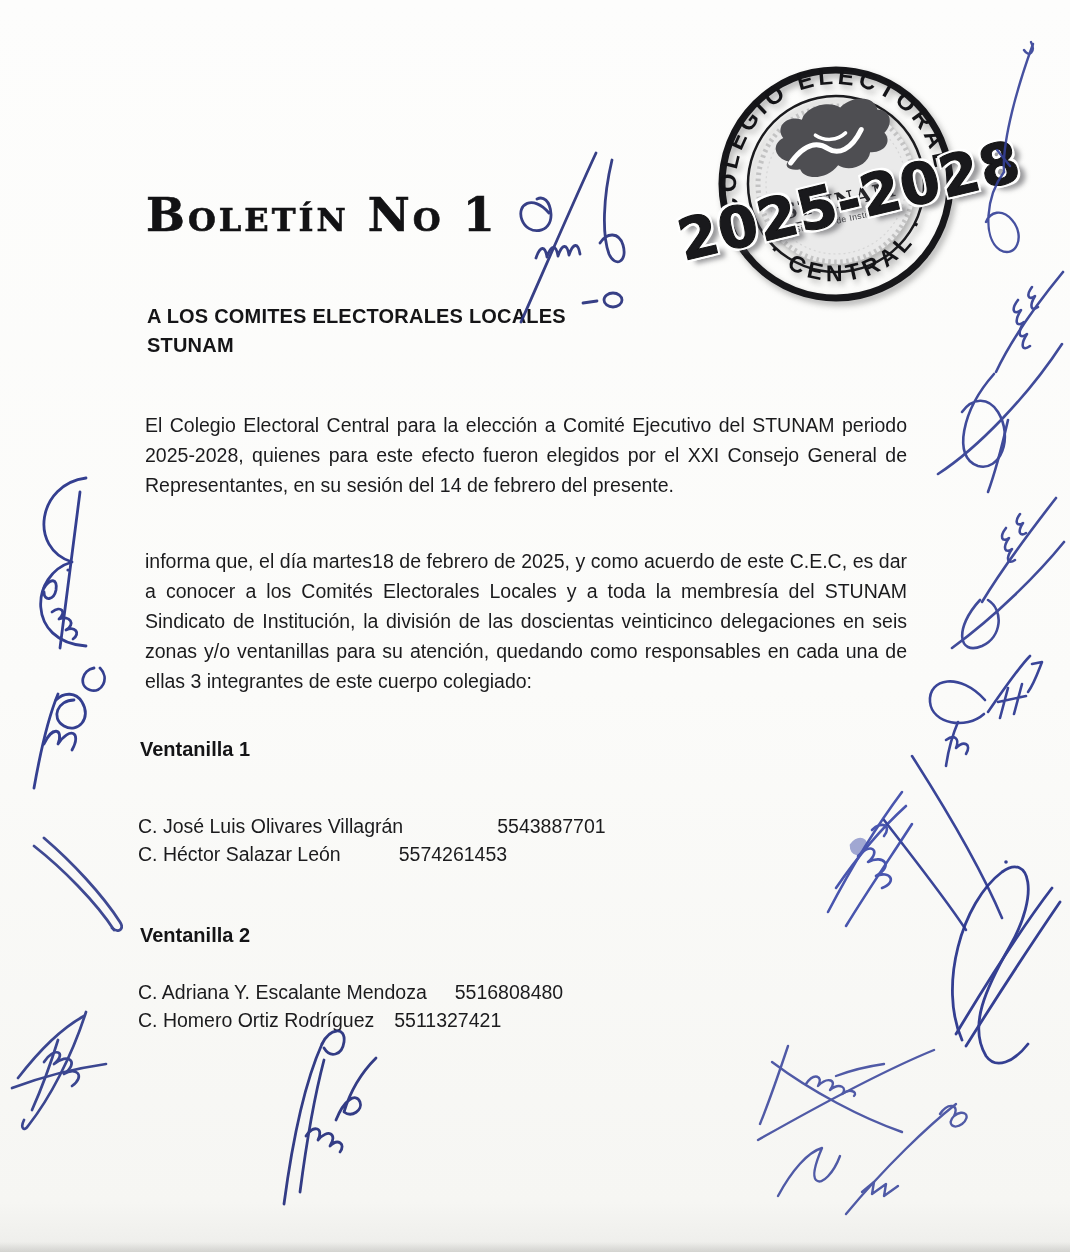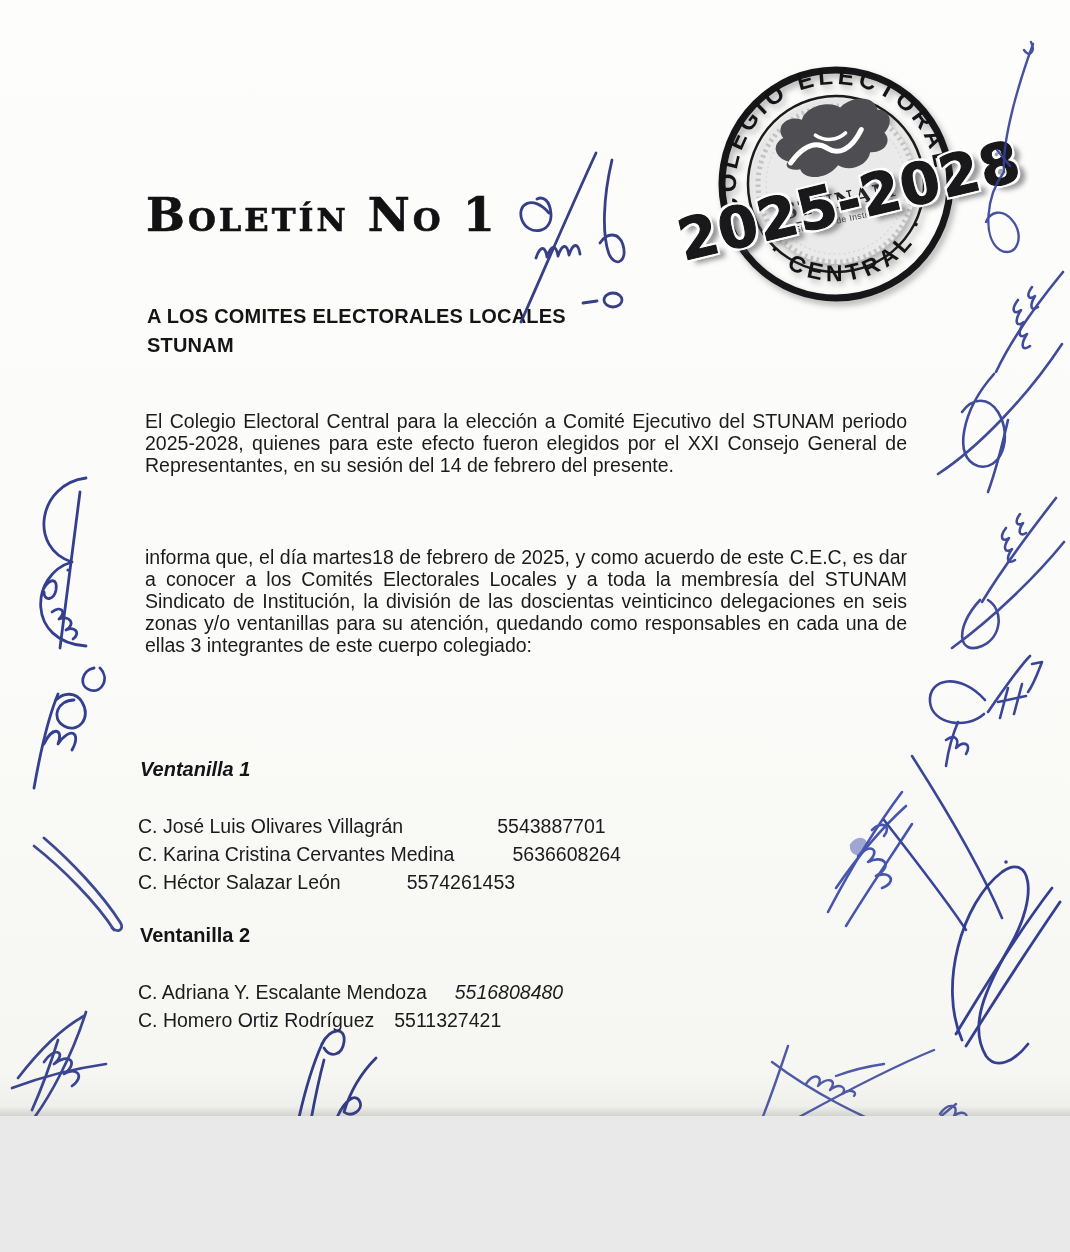--- a/index.html
+++ b/index.html
@@ -2,59 +2,59 @@
 <html><head>
 <meta charset="utf-8">
 <style>
   html,body{margin:0;padding:0;}
   body{
     width:1070px;height:1252px;
     font-family:"Liberation Sans", sans-serif;
     background:#e9e9e9;
   }
   .page{
-    position:relative;width:1070px;height:1116px;overflow:hidden;
+    position:relative;width:1070px;height:1252px;overflow:hidden;
     background:linear-gradient(180deg,#fdfdfc 0%,#fbfbf9 55%,#f6f6f3 96%,#ededea 100%);
     color:#1c1c1e;
   }
   .title{
     position:absolute;left:146px;top:188px;margin:0;
     font-family:"DejaVu Serif", serif;
     font-variant:small-caps;
     font-weight:700;font-size:46px;letter-spacing:3px;color:#121214;
     -webkit-text-stroke:0.6px #121214;
   }
   .address{
     position:absolute;left:147px;top:302px;
     font-weight:700;font-size:20px;line-height:29px;color:#151517;
     letter-spacing:.2px;
   }
   .para{
     position:absolute;left:145px;width:762px;margin:0;
-    font-size:19.5px;line-height:22px;text-align:justify;color:#1b1b1d;
+    font-size:19.5px;line-height:30px;text-align:justify;color:#1b1b1d;
   }
   .p1{top:410px;}
   .p2{top:546px;}
   .vh{
     position:absolute;left:140px;margin:0;
     font-size:20px;font-weight:700;color:#141416;
   }
-  .v1h{top:758px;font-style:italic;}
+  .v1h{top:738px;}
   .v2h{top:924px;}
   .mlist{
     position:absolute;left:138px;
     font-size:19.5px;line-height:28px;color:#1b1b1d;
   }
   .v1list{top:812px;}
   .v2list{top:978px;}
   .member{white-space:nowrap;}
   .v1list .member:nth-child(1) .mphone{margin-left:94px;}
   .v1list .member:nth-child(2) .mphone{margin-left:58px;}
   .v1list .member:nth-child(3) .mphone{margin-left:66px;}
-  .v2list .member:nth-child(1) .mphone{margin-left:28px;font-style:italic;}
+  .v2list .member:nth-child(1) .mphone{margin-left:28px;}
   .v2list .member:nth-child(2) .mphone{margin-left:20px;}
   .v2list .member:nth-child(3) .mphone{margin-left:20px;text-decoration:underline;}
 
   .seal-wrap{
     position:absolute;left:676px;top:36px;width:322px;height:300px;
     filter:drop-shadow(3px 4px 3px rgba(40,40,40,0.35));
   }
   .period-overlay{
     position:absolute;left:678px;top:206px;width:340px;
     transform:rotate(-13.5deg);transform-origin:10px 30px;
@@ -121,23 +121,20 @@
 
   <p class="para p1">El Colegio Electoral Central para la elección a Comité Ejecutivo del STUNAM periodo 2025-2028, quienes para este efecto fueron elegidos por el XXI Consejo General de Representantes, en su sesión del 14 de febrero del presente.</p>
   <p class="para p2">informa que, el día martes18 de febrero de 2025, y como acuerdo de este C.E.C, es dar a conocer a los Comités Electorales Locales y a toda la membresía del STUNAM Sindicato de Institución, la división de las doscientas veinticinco delegaciones en seis zonas y/o ventanillas para su atención, quedando como responsables en cada una de ellas 3 integrantes de este cuerpo colegiado:</p>
 
   <h2 class="vh v1h">Ventanilla 1</h2>
   <div class="mlist v1list">
     <div class="member">
       <span class="mname">C. José Luis Olivares Villagrán</span><span class="mphone">5543887701</span>
     </div>
     <div class="member">
-      <span class="mname">C. Karina Cristina Cervantes Medina</span><span class="mphone">5636608264</span>
-    </div>
-    <div class="member">
       <span class="mname">C. Héctor Salazar León</span><span class="mphone">5574261453</span>
     </div>
   </div>
 
   <h2 class="vh v2h">Ventanilla 2</h2>
   <div class="mlist v2list">
     <div class="member">
       <span class="mname">C. Adriana Y. Escalante Mendoza</span><span class="mphone">5516808480</span>
     </div>
     <div class="member">

